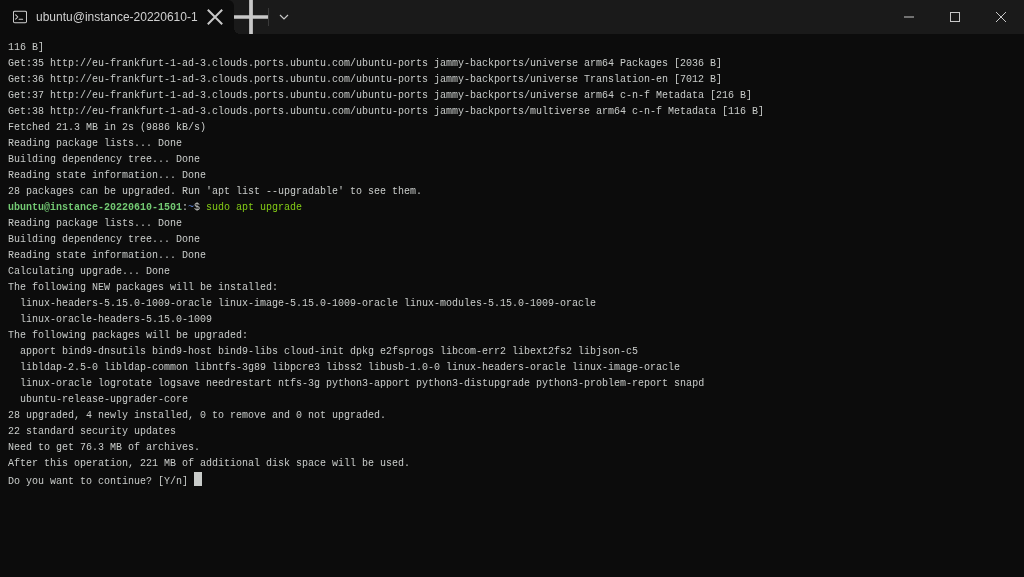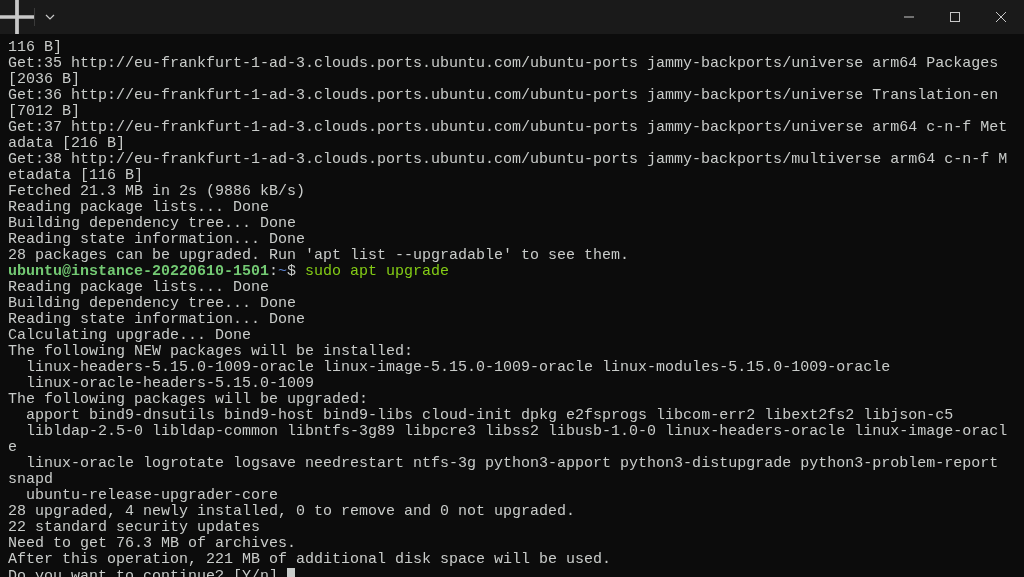--- a/index.html
+++ b/index.html
@@ -89,21 +89,21 @@
     display: flex; align-items: center; justify-content: center;
     color: #c8c8c8;
     cursor: pointer;
   }
   .winbtn svg { width: 10px; height: 10px; }
 
   .term {
     flex: 1;
     padding: 6px 8px 8px 8px;
     color: #c9ccca;
-    font-size: 15px;
+    font-size: 10px;
     line-height: 16px;
     white-space: pre-wrap;
     word-break: break-all;
     overflow: hidden;
   }
   .line { display: block; }
   .prompt-user { color: #73c973; font-weight: bold; }
   .prompt-sep  { color: #c9ccca; }
   .prompt-path { color: #5f87d7; }
   .cmd { color: #84cc16; }
@@ -115,20 +115,35 @@
     animation: blink 1s steps(1) infinite;
   }
   @keyframes blink { 50% { opacity: 0; } }
 </style>
 </head>
 <body>
 
 <div class="window">
 
   <div class="titlebar">
+    <div class="tab">
+      <span class="tab-icon">
+        <svg viewBox="0 0 16 16">
+            <rect x="0.5" y="1.5" width="15" height="13" rx="1.5" fill="none" stroke="#cfcfcf" stroke-width="1.2"></rect>
+            <path d="M3 5.5 L5.5 8 L3 10.5" fill="none" stroke="#cfcfcf" stroke-width="1.2" stroke-linecap="round" stroke-linejoin="round"></path>
+            <line x1="7" y1="10.5" x2="11" y2="10.5" stroke="#cfcfcf" stroke-width="1.2" stroke-linecap="round"></line>
+          </svg>
+      </span>
+      <span class="tab-title">ubuntu@instance-20220610-1</span>
+      <span class="tab-close">
+        <svg viewBox="0 0 10 10">
+            <path d="M1 1 L9 9 M9 1 L1 9" stroke="currentColor" stroke-width="1.1"></path>
+          </svg>
+      </span>
+    </div>
     <div class="newtab">
       <svg viewBox="0 0 10 10">
           <path d="M5 0 V10 M0 5 H10" stroke="currentColor" stroke-width="1.1"></path>
         </svg>
     </div>
     <div class="divider"></div>
     <div class="chevron">
       <svg viewBox="0 0 10 10">
           <path d="M1 3 L5 7 L9 3" fill="none" stroke="currentColor" stroke-width="1.2"></path>
         </svg>

